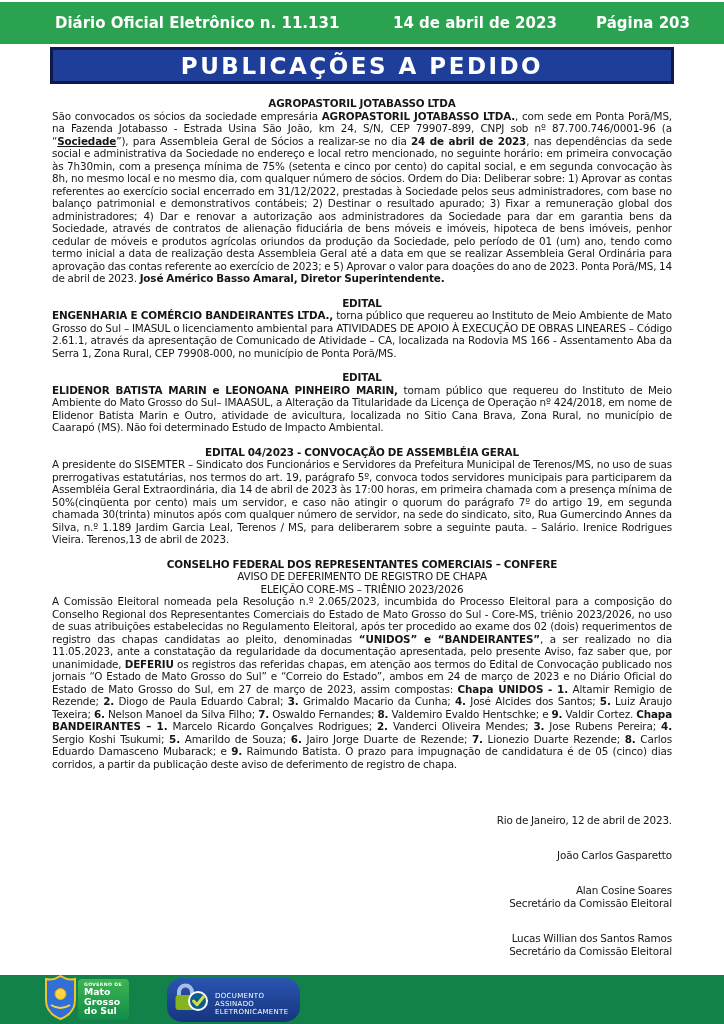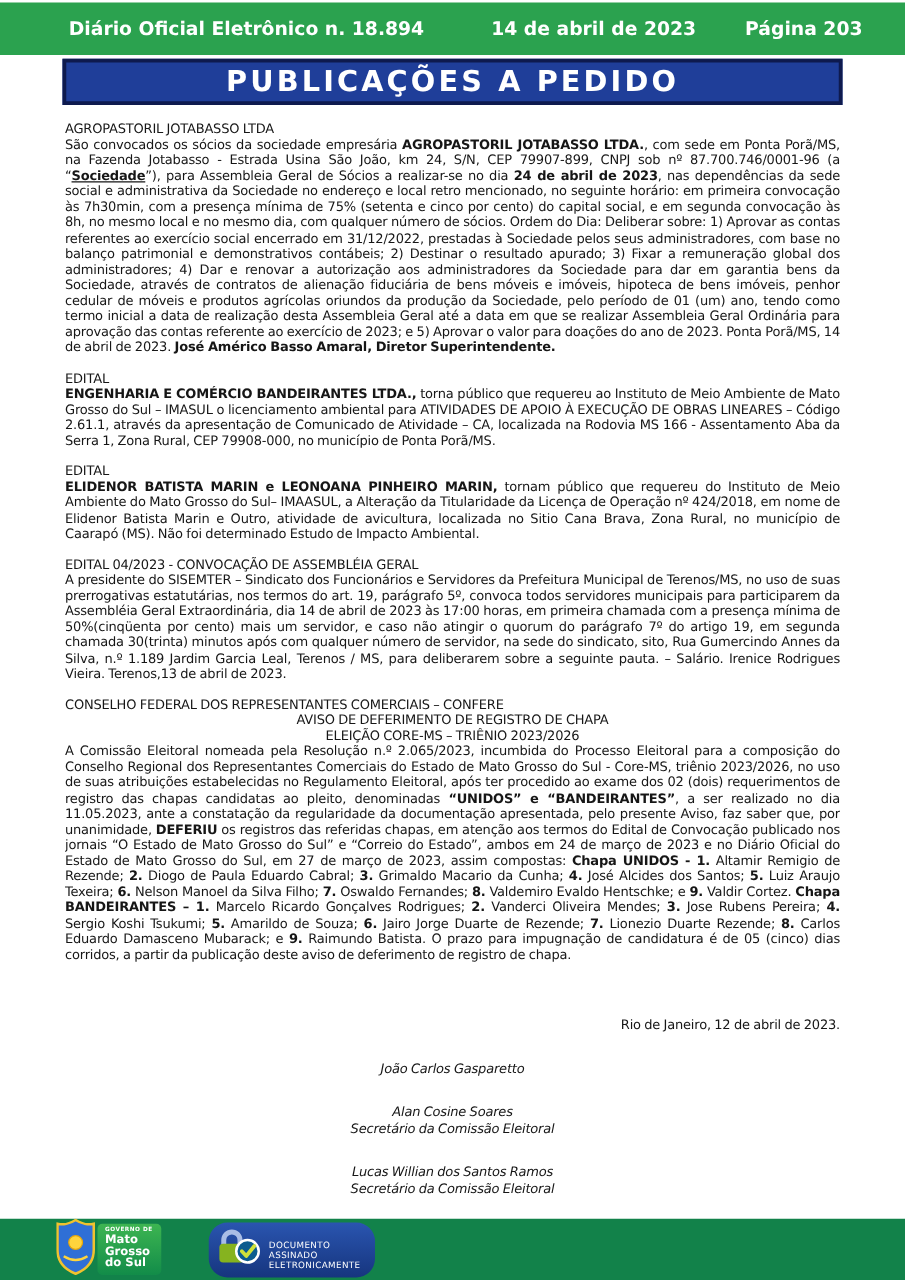--- a/index.html
+++ b/index.html
@@ -23,25 +23,25 @@
     display:flex;align-items:center;justify-content:center;
     color:#ffffff;font-weight:bold;font-size:23px;letter-spacing:2.5px;
   }
   
   .content{
     position:absolute;top:97px;left:52px;right:52px;bottom:62px;overflow:hidden;
     font-size:10.4px;line-height:12.5px;color:#161616;
     letter-spacing:-0.15px;word-spacing:-0.4px;text-align:justify;
   }
   .section{margin-bottom:12px;}
-  .h-line{text-align:left;font-weight:normal;}
+  .h-line{text-align:center;font-weight:bold;}
   .h-sub{text-align:center;font-weight:normal;}
   .section p{margin:0;}
   .dateline{text-align:right;margin-top:44px;}
-  .sig{ text-align:center;margin-top:22px;font-style:italic;}
+  .sig{ text-align:right;margin-top:22px;}
   .sig div{line-height:13px;}
   
   .footer{
     position:absolute;left:0;right:0;bottom:0;height:49px;background:#12824a;
     display:flex;align-items:center;color:#ffffff;
   }
   .gov-logo{margin-left:45px;display:flex;align-items:center;}
   .gov-panel{
     background:linear-gradient(180deg,#3db551 0%,#128c49 100%);
     border-radius:4px;padding:3px 7px 4px 6px;margin-left:2px;color:#fff;
@@ -55,21 +55,21 @@
   }
   .badge-text{font-size:7px;line-height:8.2px;margin-left:5px;letter-spacing:0.3px;}
   .verify{
     margin-left:auto;margin-right:30px;font-size:9.5px;color:#e2f2e8;letter-spacing:0.1px;
   }
 </style>
 </head>
 <body>
 
 <div class="topbar">
-  <span class="t-title">Diário Oficial Eletrônico  n. 18.894</span>
+  <span class="t-title">Diário Oficial Eletrônico  n. 11.131</span>
   <span class="t-date">14 de abril de 2023</span>
   <span class="t-page">Página 203</span>
 </div>
 
 <div class="banner">
   <span>PUBLICAÇÕES A PEDIDO</span>
 </div>
 
 <div class="content">
 

